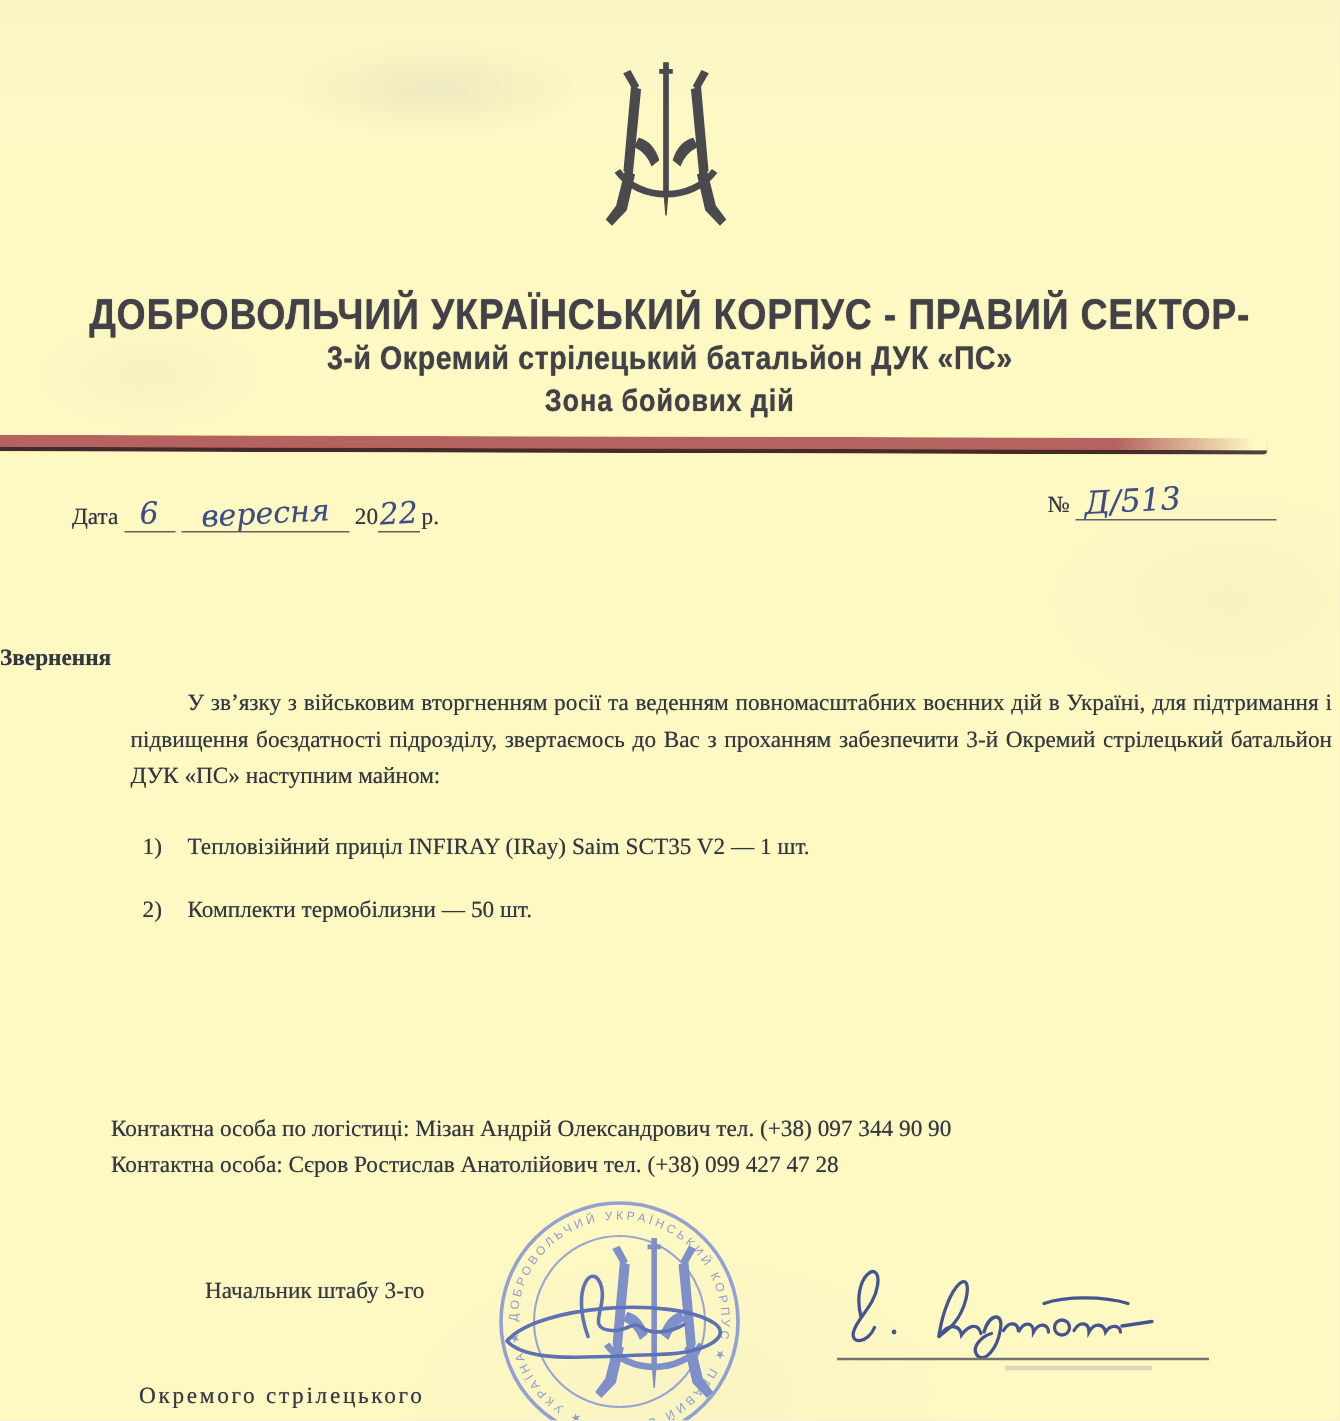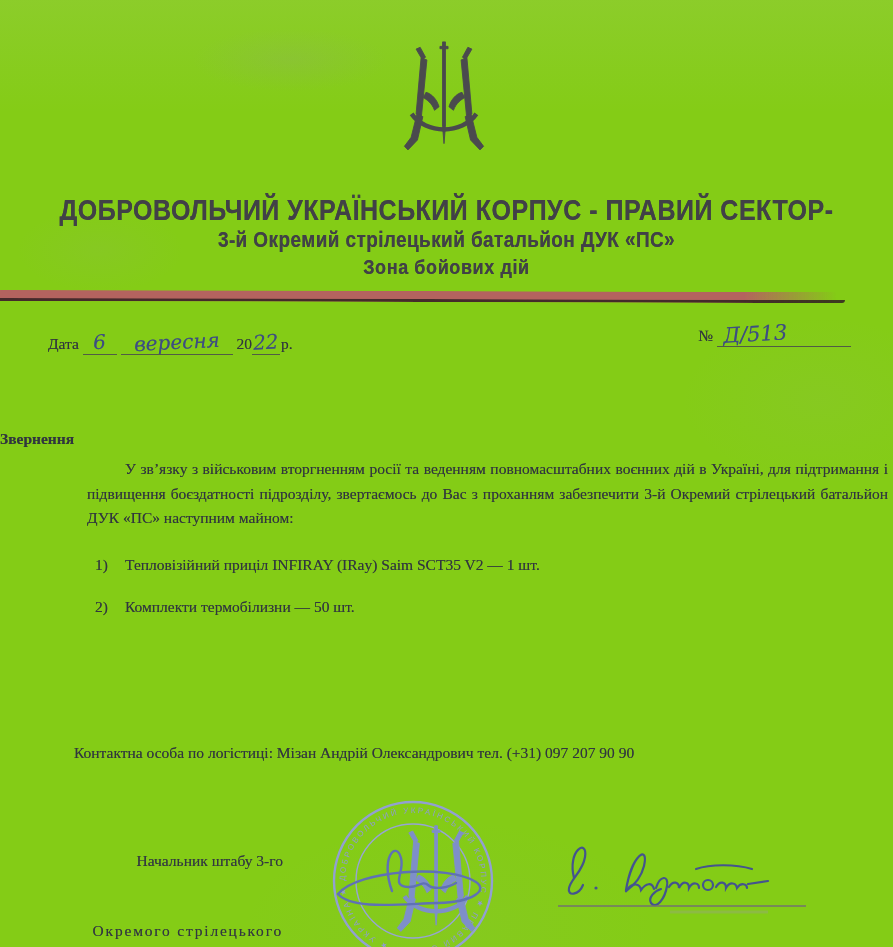--- a/index.html
+++ b/index.html
@@ -1,21 +1,21 @@
 <!DOCTYPE html>
 <html lang="uk"><head>
 <meta charset="utf-8">
 <style>
   html,body{margin:0;padding:0;}
   body{background:#e9e9eb;}
   .page{
     position:relative;
     width:893px;height:947px;
     margin:0 auto;
-    background:#84cc16;
+    background:#fef9c3;
     overflow:hidden;
     font-family:"Liberation Serif", serif;
     color:#31363f;
   }
   
   .page::before{
     content:"";position:absolute;inset:0;pointer-events:none;
     background:
       radial-gradient(140px 45px at 290px 60px, rgba(150,150,158,0.14), transparent 70%),
       radial-gradient(120px 60px at 100px 250px, rgba(160,160,168,0.08), transparent 70%),
@@ -130,21 +130,22 @@
   <div class="para1 doc-text">У зв’язку з військовим вторгненням росії та веденням повномасштабних воєнних дій в Україні, для підтримання і підвищення боєздатності підрозділу, звертаємось до Вас з проханням забезпечити 3-й Окремий стрілецький батальйон ДУК «ПС» наступним майном:</div>
 
   <div class="item item1 doc-text">
     <span class="marker">1)</span><span>Тепловізійний приціл INFIRAY (IRay) Saim SCT35 V2 — 1 шт.</span>
   </div>
   <div class="item item2 doc-text">
     <span class="marker">2)</span><span>Комплекти термобілизни — 50 шт.</span>
   </div>
 
 
-  <div class="contact contact1 doc-text">Контактна особа по логістиці: Мізан Андрій Олександрович тел. (+31) 097 207 90 90</div>
+  <div class="contact contact1 doc-text">Контактна особа по логістиці: Мізан Андрій Олександрович тел. (+38) 097 344 90 90</div>
+  <div class="contact contact2 doc-text">Контактна особа: Сєров Ростислав Анатолійович тел. (+38) 099 427 47 28</div>
 
   <div class="sig-block doc-text">
     <div>Начальник штабу 3-го</div>
     <div class="ls">Окремого стрілецького</div>
   </div>
 
   <svg class="stamp" width="166" height="166" viewBox="0 0 166 166">
     <circle cx="83" cy="83" r="79" fill="none" stroke="#92a0d2" stroke-width="2.4"></circle>
     <circle cx="83" cy="83" r="57" fill="none" stroke="#97a4d4" stroke-width="1.4"></circle>
     <defs>

